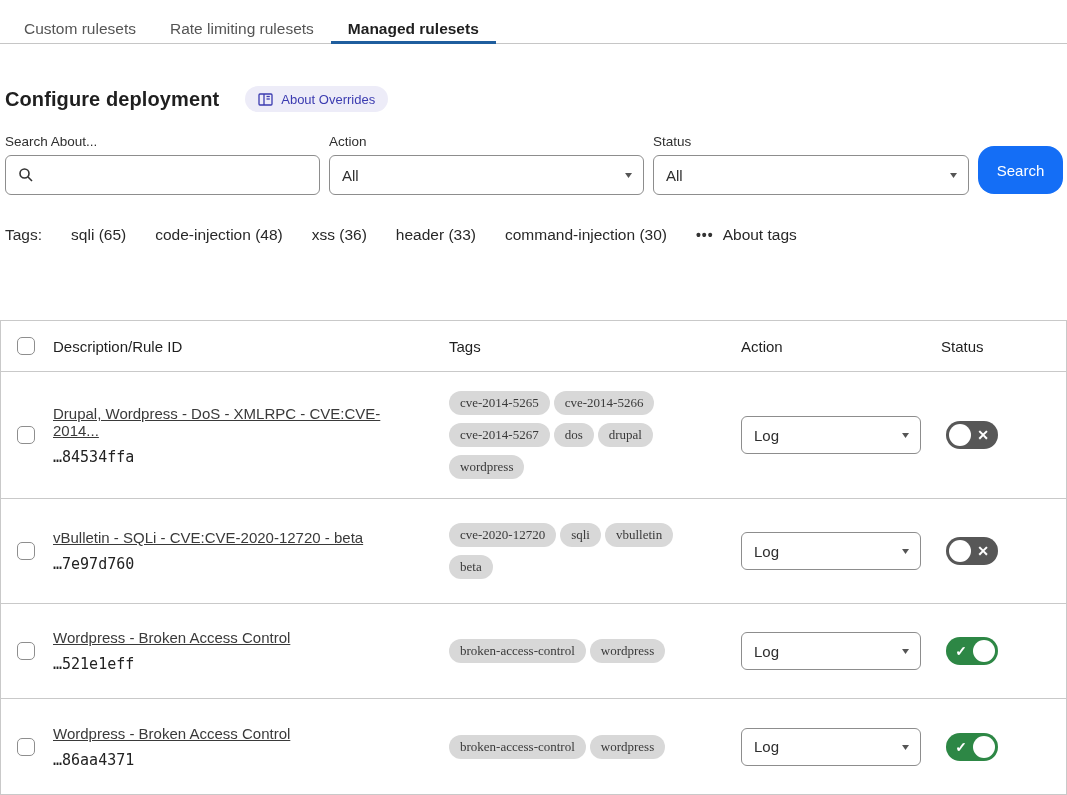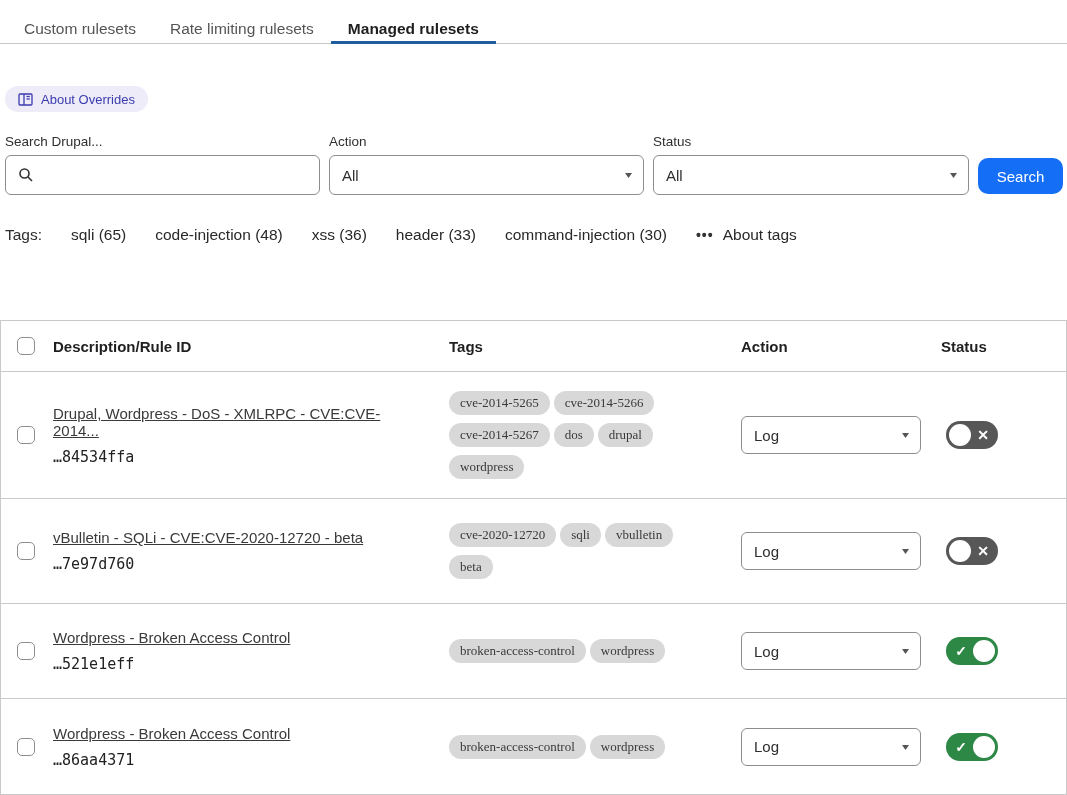--- a/index.html
+++ b/index.html
@@ -39,38 +39,38 @@
   .input-box{display:flex;align-items:center;height:40px;border:1px solid var(--border-input);
     border-radius:6px;background:#fff;padding:0 12px;}
   .search-box{width:315px;gap:8px;}
   .search-box input{border:none;outline:none;flex:1;font-size:15px;
     font-family:"Liberation Sans",sans-serif;background:transparent;}
   .select-box{justify-content:space-between;cursor:pointer;}
   .select-box .sel-value{font-size:15px;color:#2e2e2e;}
   .caret{font-size:10px;color:#555;line-height:1;transform:scaleX(1.4);}
   .w-action{width:315px;}
   .w-status{width:316px;}
-  .search-btn{height:36px;width:85px;margin-bottom:1px;border:none;border-radius:10px;
+  .search-btn{height:48px;width:85px;margin-bottom:1px;border:none;border-radius:16px;
     background:var(--accent-blue);color:#fff;font-size:15px;cursor:pointer;
     font-family:"Liberation Sans",sans-serif;}
 
   
   .tagsbar{display:flex;align-items:center;gap:29px;margin:30px 0 0 5px;
     font-size:15.5px;height:20px;}
   .tagsbar .tags-label{color:#2e2e2e;}
   .tag-link{color:#282828;cursor:pointer;white-space:nowrap;}
   .more-tags{display:flex;align-items:center;gap:9px;cursor:pointer;color:#282828;}
   .dots{letter-spacing:1px;font-weight:700;color:#333;font-size:14px;}
 
   
   .rules-table{margin-top:75px;border:1px solid var(--border-table);background:#fff;}
   .t-row{display:grid;grid-template-columns:52px 396px 292px 200px 1fr;
     align-items:center;}
   .t-head{height:51px;border-bottom:1px solid var(--border-table);}
-  .t-head .col-label{font-size:15px;font-weight:700;color:#1f1f1f;}
+  .t-head .col-label{font-size:15px;font-weight:400;color:#1f1f1f;}
   .t-body .t-row{border-bottom:1px solid var(--border-table);}
   .t-body .t-row:last-child{border-bottom:none;}
   .cb-cell{padding-left:16px;}
   .checkbox{width:18px;height:18px;border:1px solid #8e8e8e;border-radius:5px;
     background:#fff;cursor:pointer;}
   .desc-cell{padding-right:24px;}
   .desc-line{font-size:15px;color:#3a3a3a;display:block;text-decoration:underline;}
   .rule-id{font-family:"DejaVu Sans Mono",monospace;font-size:15px;color:#222;
     margin-top:9px;}
   .tags-cell{display:flex;flex-wrap:wrap;gap:8px 4px;max-width:280px;padding-right:10px;font-family:Liberation Serif, serif;}
@@ -88,34 +88,35 @@
 </head>
 <body>
 
 <nav class="tabbar">
   <div class="tab">Custom rulesets</div>
   <div class="tab">Rate limiting rulesets</div>
   <div class="tab active">Managed rulesets</div>
 </nav>
 
 <div class="heading-row">
+  <h1 class="page-title">Configure deployment</h1>
   <span class="about-badge">
     <svg width="15" height="13" viewBox="0 0 15 13" fill="none" stroke="#3b3bb0" stroke-width="1.3">
       <rect x="1" y="1" width="13" height="11" rx="1"></rect>
       <line x1="6" y1="1" x2="6" y2="12"></line>
       <line x1="8.5" y1="3.5" x2="11.8" y2="3.5"></line>
       <line x1="8.5" y1="6" x2="11.8" y2="6"></line>
     </svg>
     <span>About Overrides</span>
   </span>
 </div>
 
 <div class="filters">
   <div class="field">
-    <span class="field-label">Search Drupal...</span>
+    <span class="field-label">Search About...</span>
     <div class="input-box search-box">
       <svg width="16" height="16" viewBox="0 0 16 16" fill="none" stroke="#333" stroke-width="1.6">
         <circle cx="6.5" cy="6.5" r="4.5"></circle>
         <line x1="10" y1="10" x2="14" y2="14"></line>
       </svg>
       <input type="text" value="" style="">
     </div>
   </div>
 
   <div class="field">

